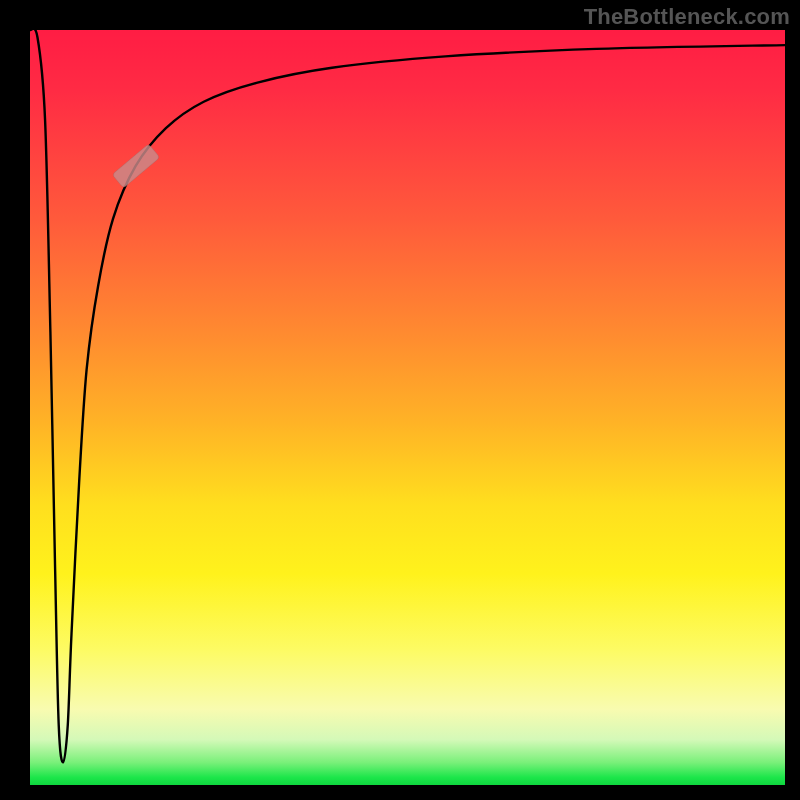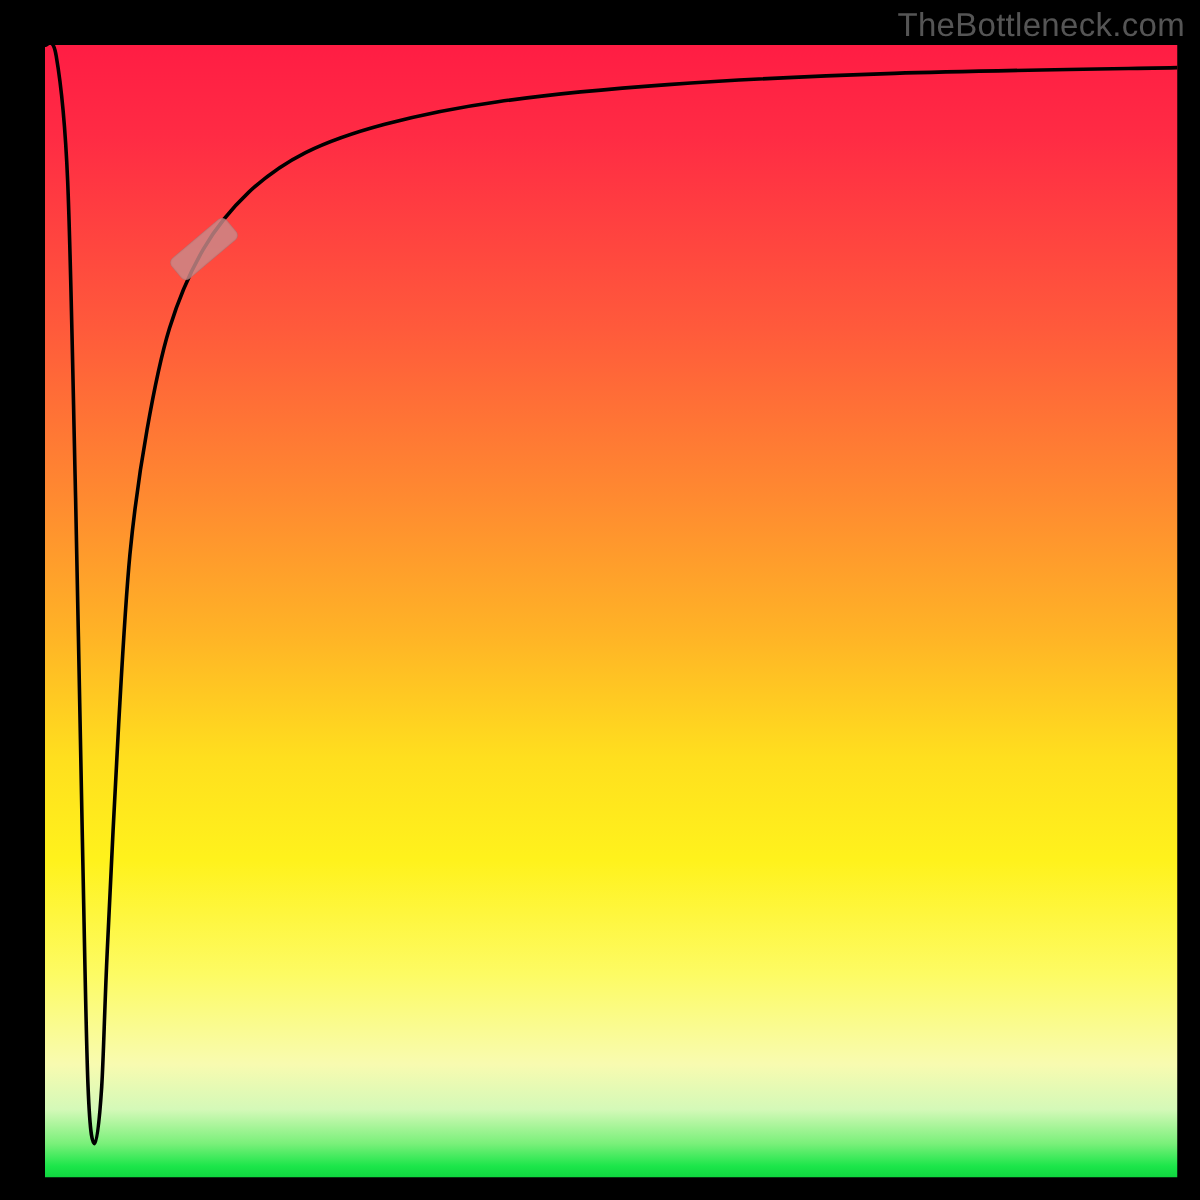--- a/index.html
+++ b/index.html
@@ -17,21 +17,21 @@
     height: 800px;
     background: #000;
   }
   .watermark {
     position: absolute;
     top: 4px;
     right: 10px;
     color: #555;
     font-size: 22px;
     letter-spacing: 0.2px;
-    font-weight: 400;
+    font-weight: 700;
     z-index: 5;
     user-select: none;
   }
   .plot {
     position: absolute;
     left: 30px;
     top: 30px;
     width: 755px;
     height: 755px;
     overflow: hidden;

